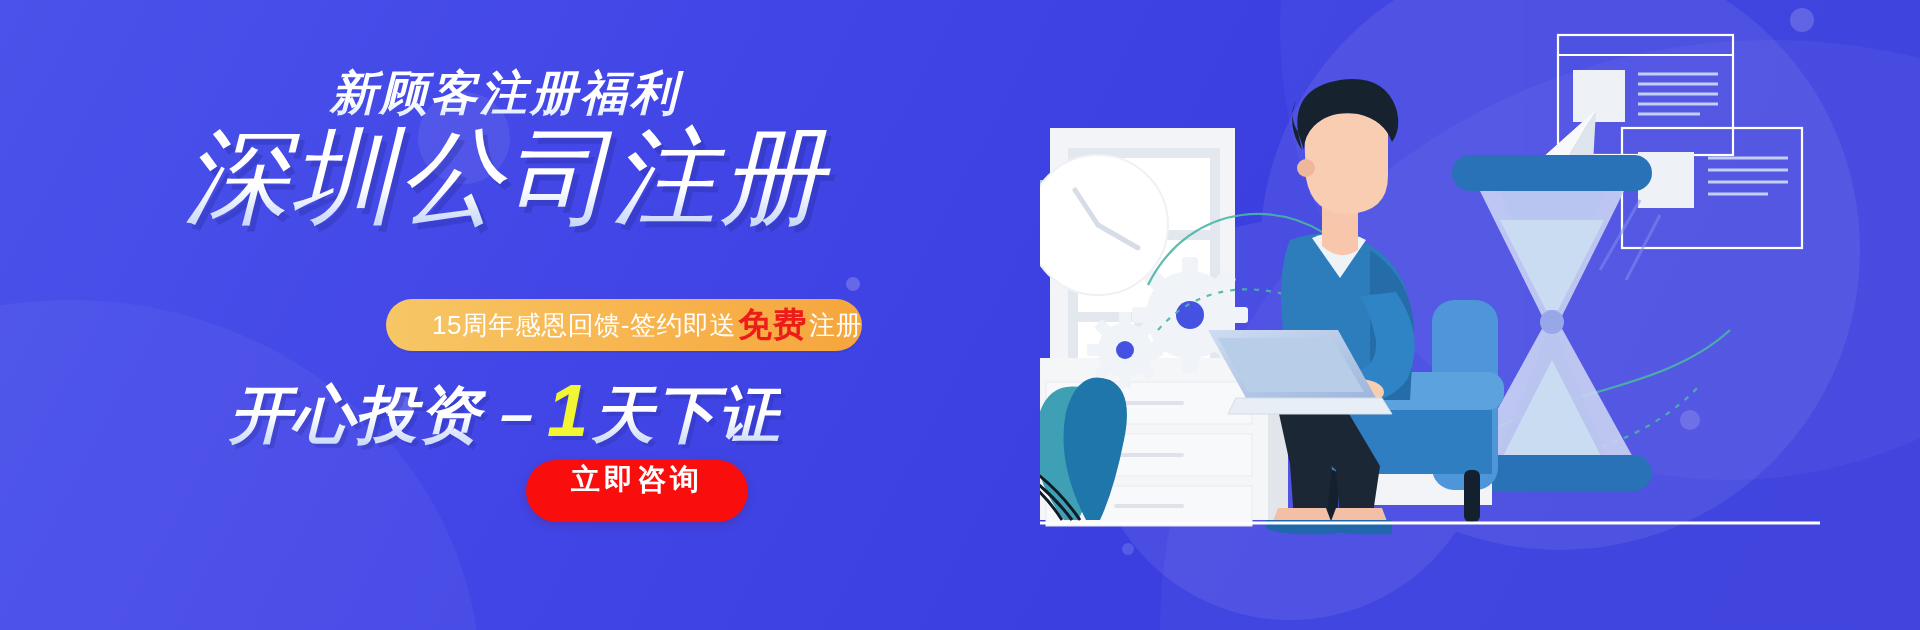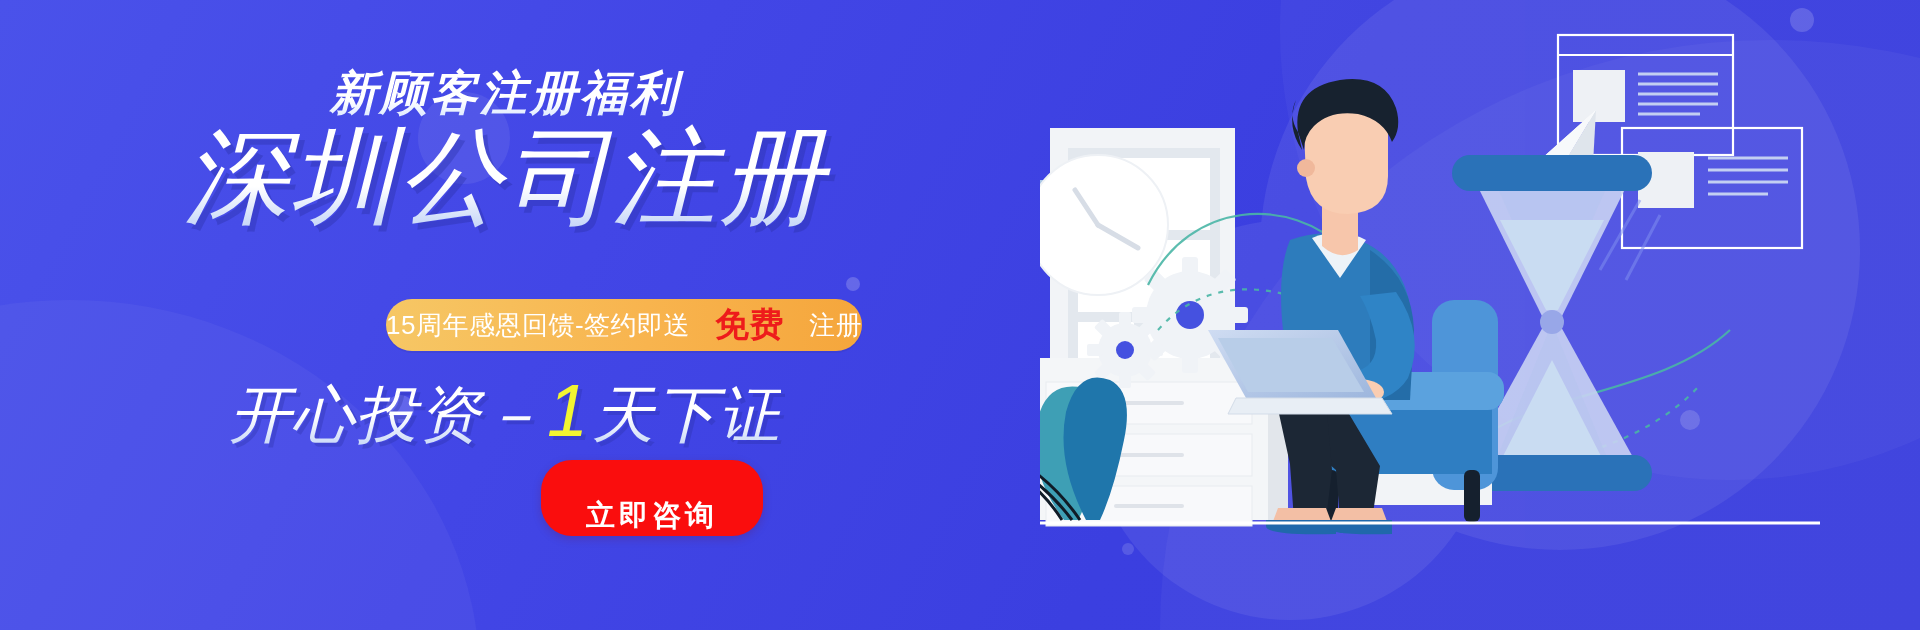--- a/index.html
+++ b/index.html
@@ -44,44 +44,44 @@
   .headline{
     position:absolute;left:0;top:118px;width:1010px;text-align:center;
     font-size:105px;line-height:1.12;font-weight:normal;font-style:italic;letter-spacing:2px;
     background:linear-gradient(180deg,#ffffff 0%,#ffffff 46%,#ffffff 58%,#b9cdf6 100%);
     -webkit-background-clip:text;background-clip:text;-webkit-text-fill-color:transparent;
     white-space:nowrap;
     filter:drop-shadow(5px 6px 0 rgba(40,46,160,0.35));
   }
   .pill{
     position:absolute;left:386px;top:299px;
-    display:flex;align-items:center;justify-content:space-between;
+    display:flex;align-items:center;justify-content:flex-end;
     width:476px;height:52px;border-radius:26px;
     background:linear-gradient(90deg,#f6c765 0%,#f8b44e 55%,#f5a63c 100%);
     box-shadow:0 2px 0 rgba(0,0,0,0.05);
   }
   .pill span{font-size:26px;font-weight:normal;color:#ffffff;letter-spacing:0.5px;}
   .pill .hl{color:#ee1b1b;font-weight:bold;font-size:34px;padding:0 2px;}
   .subline{
     position:absolute;left:0;top:368px;width:1010px;text-align:center;
-    font-size:62px;font-weight:normal;font-style:italic;letter-spacing:1px;
+    font-size:62px;font-weight:bold;font-style:italic;letter-spacing:1px;
     white-space:nowrap;
   }
   .subline .w{
     background:linear-gradient(180deg,#ffffff 0%,#ffffff 50%,#c3d4f7 100%);
     -webkit-background-clip:text;background-clip:text;-webkit-text-fill-color:transparent;
     filter:drop-shadow(4px 4px 0 rgba(40,46,160,0.30));
   }
   .subline .y{
     color:#f2f531;font-size:74px;padding:0 3px;
     filter:drop-shadow(4px 4px 0 rgba(40,46,160,0.30));
   }
   .cta{
-    position:absolute;left:541px;top:460px;width:222px;height:76px;border-radius:31px;
-    background:#fa0d0d;border:none;cursor:pointer;display:flex;align-items:flex-end;justify-content:center;
+    position:absolute;left:526px;top:460px;width:222px;height:62px;border-radius:31px;
+    background:#fa0d0d;border:none;cursor:pointer;display:flex;align-items:flex-start;justify-content:center;
     box-shadow:0 3px 10px rgba(120,0,0,0.18);
   }
   .cta span{color:#ffffff;font-size:29px;font-weight:bold;letter-spacing:4px;}
 
   
   #art{position:absolute;left:1040px;top:0;width:880px;height:630px;}
   #art svg{display:block;}
 </style>
 </head>
 <body>

